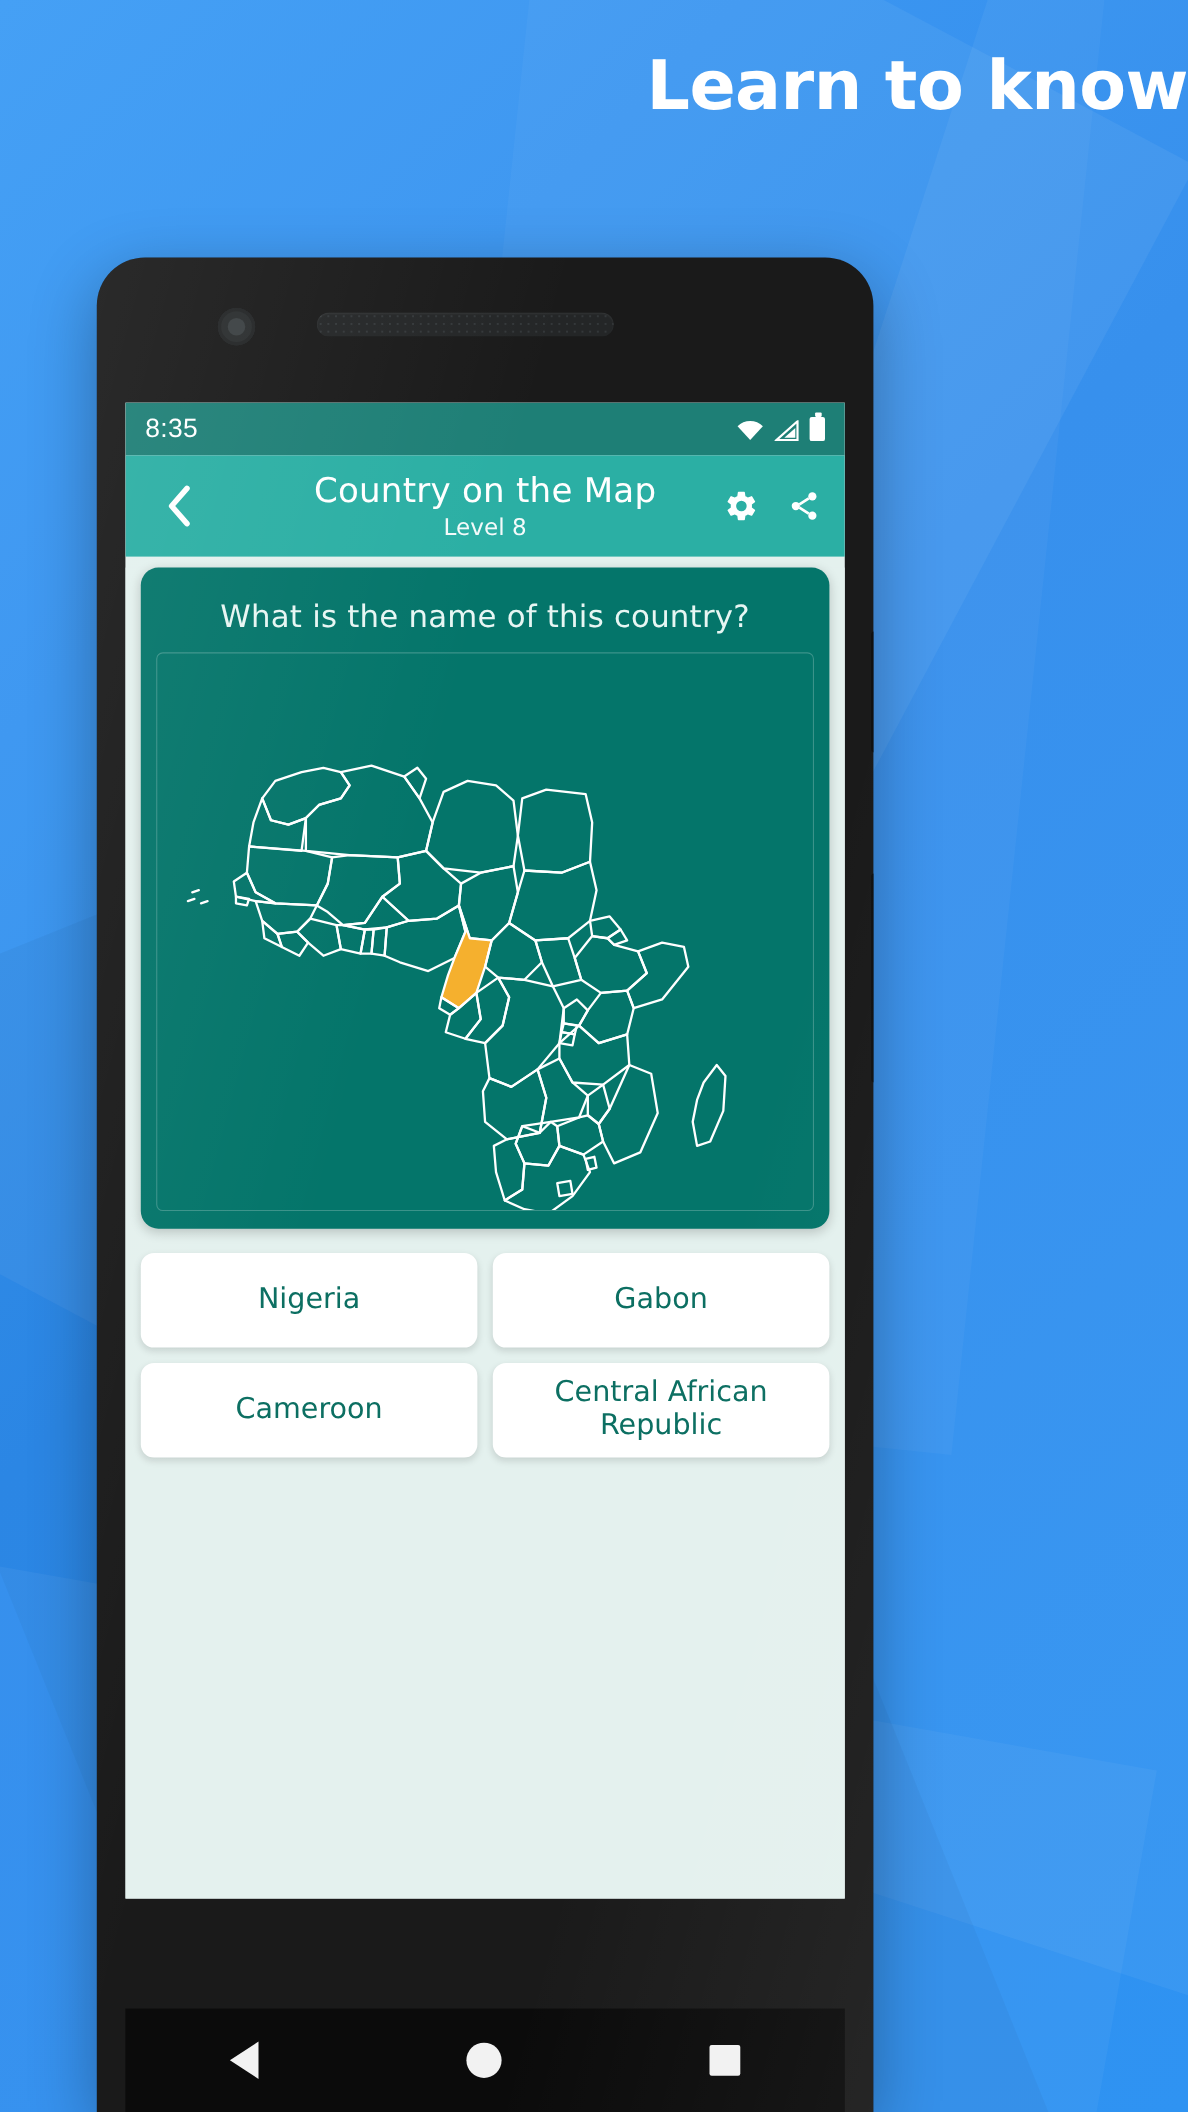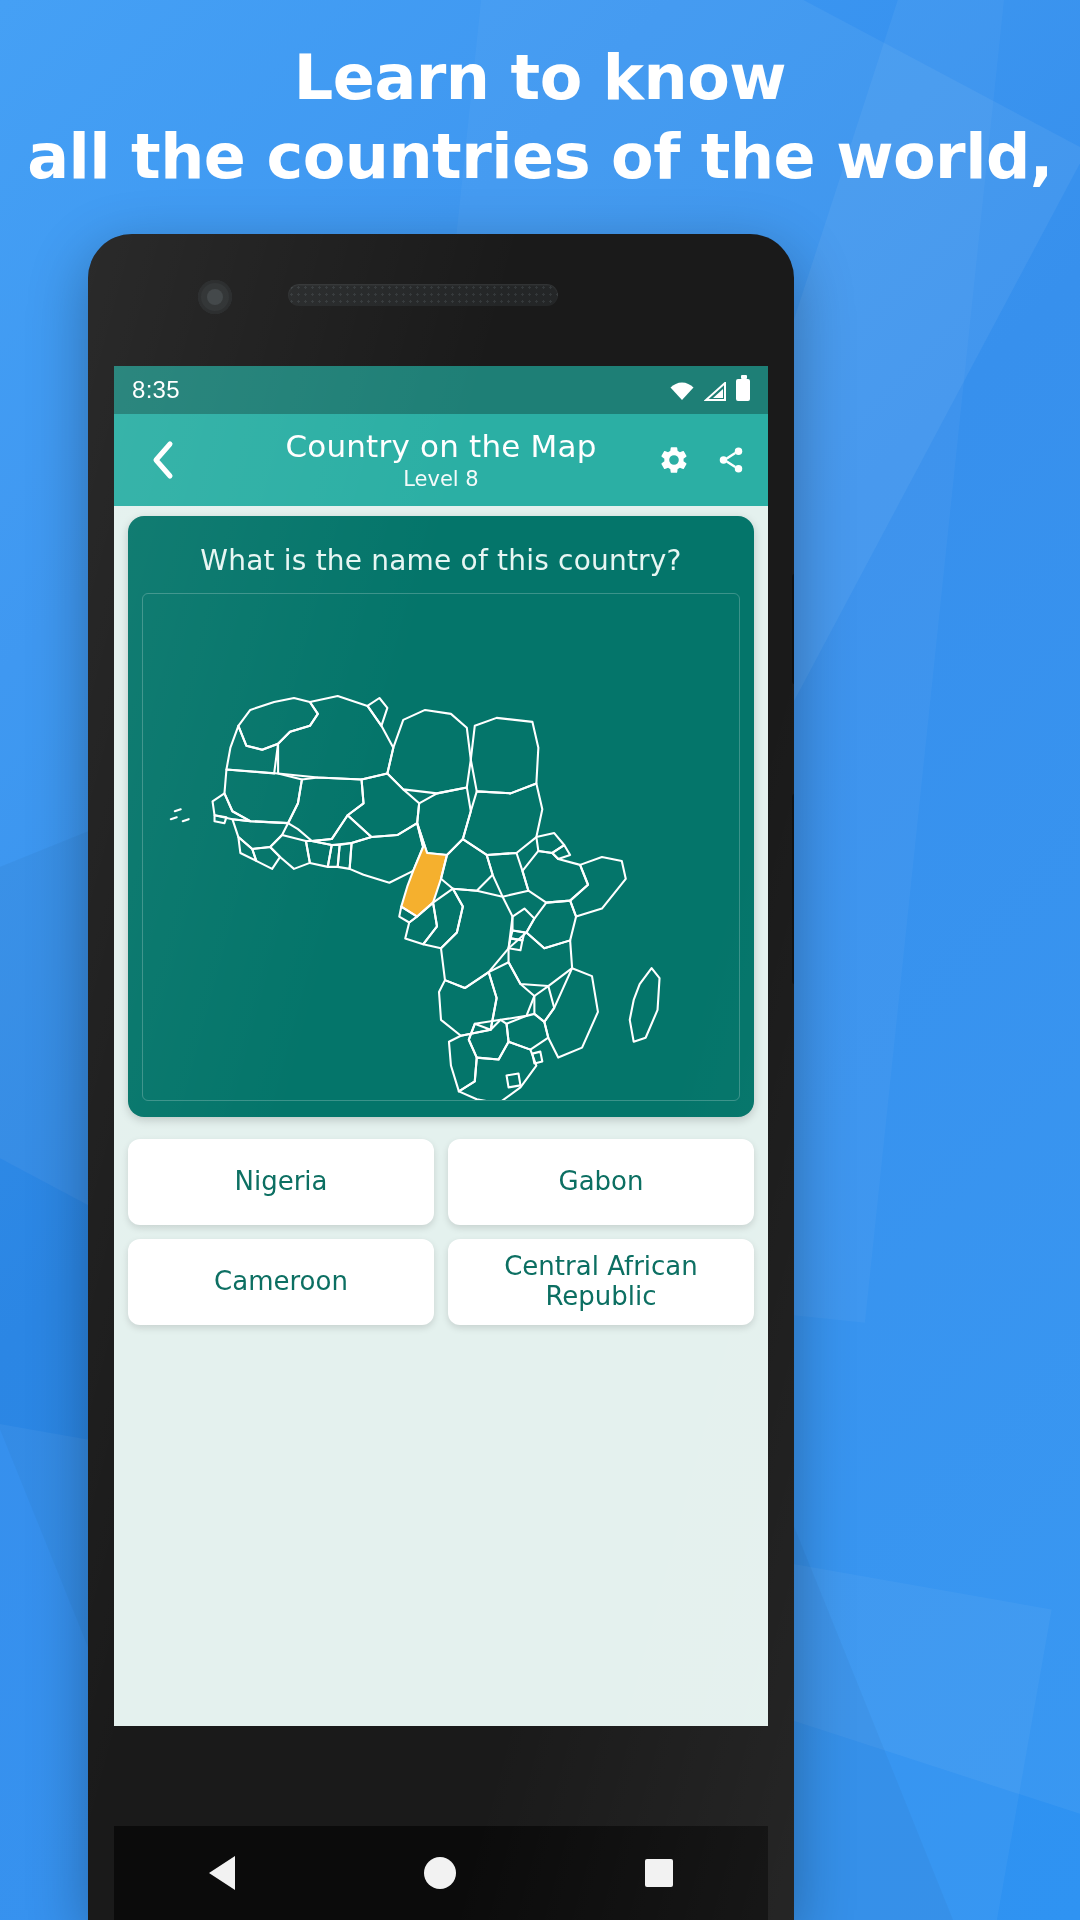--- a/index.html
+++ b/index.html
@@ -18,21 +18,21 @@
   #bg .facet { position:absolute; background:rgba(255,255,255,0.06); }
   #bg .f1 { width:1400px; height:1400px; left:-560px; top:-260px; transform:rotate(28deg); background:rgba(255,255,255,0.055); }
   #bg .f2 { width:900px; height:2200px; left:700px; top:-420px; transform:rotate(18deg); background:rgba(255,255,255,0.05); }
   #bg .f3 { width:700px; height:1500px; left:60px; top:760px; transform:rotate(-22deg); background:rgba(0,0,0,0.035); }
   #bg .f4 { width:1200px; height:700px; left:-200px; top:1500px; transform:rotate(10deg); background:rgba(255,255,255,0.045); }
   #bg .f5 { width:520px; height:1600px; left:430px; top:-300px; transform:rotate(6deg); background:rgba(255,255,255,0.035); }
 
   
   #headline {
     position:absolute; top:38px; left:0; width:1080px;
-    text-align:center; color:#ffffff;
+    text-align:right; color:#ffffff;
     font-family:"DejaVu Sans", sans-serif;
     font-weight:bold;
     font-size:62px;
     line-height:1.28;
     letter-spacing:-0.5px;
     z-index:5;
   }
   #headline .l2 { display:block; }
 
   
@@ -177,21 +177,20 @@
 <div id="bg">
   <div class="facet f1"></div>
   <div class="facet f2"></div>
   <div class="facet f3"></div>
   <div class="facet f4"></div>
   <div class="facet f5"></div>
 </div>
 
 <div id="headline">
   <span>Learn to know</span>
-  <span class="l2">all the countries of the world,</span>
 </div>
 
 <div id="phone">
   <div id="phone-top">
     <div id="camera">
         <div class="lens"></div>
       </div>
     <div id="speaker"></div>
   </div>
   <div id="side-btn-1"></div>

